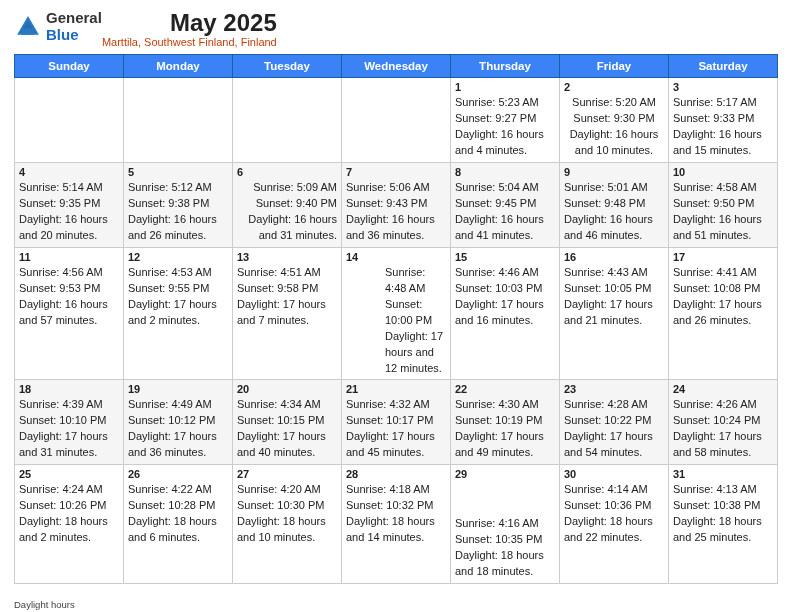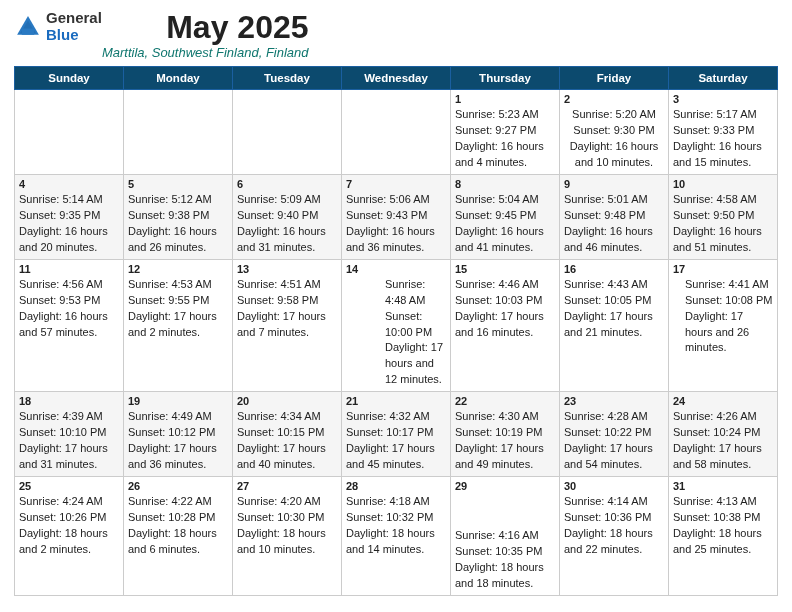--- a/index.html
+++ b/index.html
@@ -35,39 +35,38 @@
     .logo-general { color: #333; }
     .logo-blue { color: #1a6bbf; }
     .logo-icon {
       width: 28px;
       height: 28px;
     }
     .title-block {
       text-align: right;
     }
     .month-year {
-      font-size: 32px;
+      font-size: 24px;
       font-weight: bold;
       color: #222;
       line-height: 1.1;
     }
     .location {
-      font-size: 13px;
-      color: #0f766e;
-      font-style: italic;
+      font-size: 11px;
+      color: #c2410c;
     }
     .calendar {
       flex: 1;
       border: 1px solid #bbb;
       border-collapse: collapse;
       width: 100%;
       table-layout: fixed;
     }
     .calendar th {
-      background: #0c4a6e;
+      background: #3b82f6;
       color: #fff;
       font-size: 11.5px;
       font-weight: bold;
       text-align: center;
       padding: 5px 2px;
       border: 1px solid #1a5fa0;
     }
     .calendar td {
       border: 1px solid #ccc;
       vertical-align: top;
@@ -171,21 +170,21 @@
 Daylight: 16 hours and 20 minutes.</div>
           </td>
           <td>
             <span class="day-num">5</span>
             <div class="day-info" style="white-space: pre-line;">Sunrise: 5:12 AM
 Sunset: 9:38 PM
 Daylight: 16 hours and 26 minutes.</div>
           </td>
           <td>
             <span class="day-num">6</span>
-            <div class="day-info" style="white-space: pre-line;">Sunrise: 5:09 AM
+            <div class="day-info" style="white-space: pre-line; text-align: right;">Sunrise: 5:09 AM
 Sunset: 9:40 PM
 Daylight: 16 hours and 31 minutes.</div>
           </td>
           <td>
             <span class="day-num">7</span>
             <div class="day-info" style="white-space: pre-line;">Sunrise: 5:06 AM
 Sunset: 9:43 PM
 Daylight: 16 hours and 36 minutes.</div>
           </td>
           <td>
@@ -239,21 +238,21 @@
 Daylight: 17 hours and 16 minutes.</div>
           </td>
           <td>
             <span class="day-num">16</span>
             <div class="day-info" style="white-space: pre-line;">Sunrise: 4:43 AM
 Sunset: 10:05 PM
 Daylight: 17 hours and 21 minutes.</div>
           </td>
           <td>
             <span class="day-num">17</span>
-            <div class="day-info" style="white-space: pre-line; margin-left: 12px;">Sunrise: 4:41 AM
+            <div class="day-info" style="white-space: pre-line;">Sunrise: 4:41 AM
 Sunset: 10:08 PM
 Daylight: 17 hours and 26 minutes.</div>
           </td>
         </tr>
         <tr>
           <td>
             <span class="day-num">18</span>
             <div class="day-info" style="white-space: pre-line;">Sunrise: 4:39 AM
 Sunset: 10:10 PM
 Daylight: 17 hours and 31 minutes.</div>

